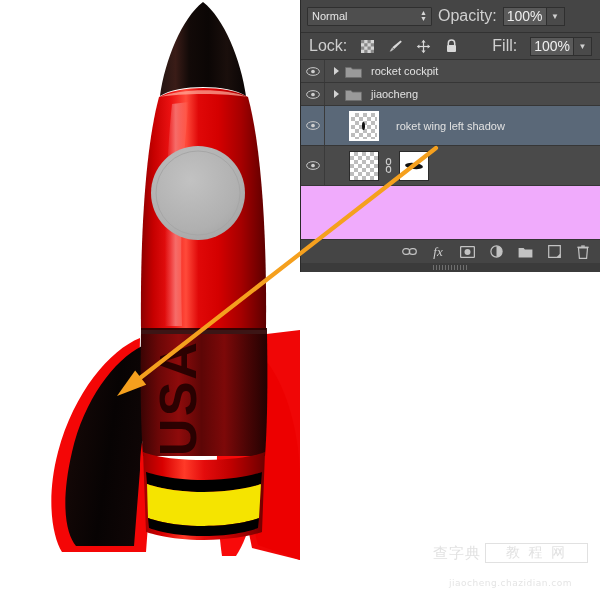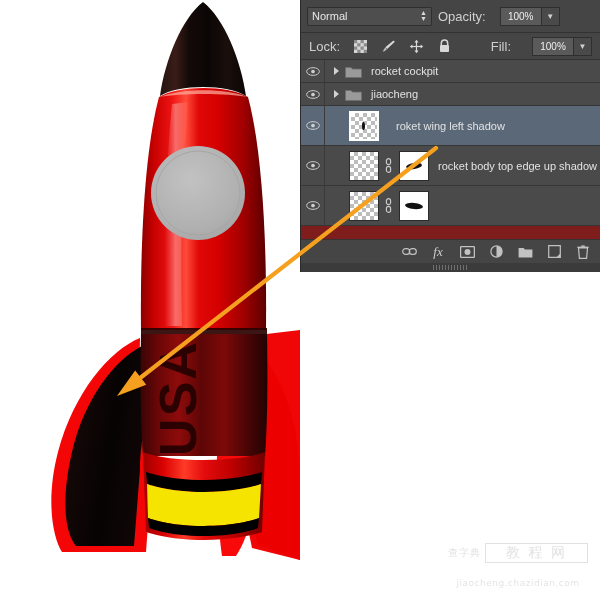--- a/index.html
+++ b/index.html
@@ -10,43 +10,43 @@
     position:relative;
   }
   #stage{position:absolute;left:0;top:0;width:600px;height:600px;overflow:hidden;background:#fff;}
 
   
   #artwork{position:absolute;left:0;top:0;width:600px;height:600px;}
 
   
   #layers-panel{
     position:absolute;left:300px;top:0;width:300px;height:272px;
-    background:#7f1d1d;
+    background:#f0abfc;
     border-left:1px solid #2a2a2a;
     box-sizing:border-box;
     color:#d4d4d4;
     font-size:11px;
   }
   .panel-top{
     height:33px;background:#454545;border-bottom:1px solid #323232;
     display:flex;align-items:center;padding:0 6px;box-sizing:border-box;gap:6px;
   }
   .blend-select{
     width:125px;height:19px;background:#4e4e4e;border:1px solid #2f2f2f;
     border-radius:1px;display:flex;align-items:center;
     padding:0 4px;box-sizing:border-box;color:#e6e6e6;font-size:11px;
     justify-content:space-between;
   }
   .caret-stack{display:flex;flex-direction:column;align-items:center;justify-content:center;height:14px;}
   .caret-stack span{display:block;font-size:7px;line-height:6px;color:#d8d8d8;}
-  .lbl{color:#cfcfcf;font-size:13px;white-space:nowrap;}
+  .lbl{color:#cfcfcf;font-size:16px;white-space:nowrap;}
   .val-box{
     height:19px;min-width:42px;background:#5a5a5a;border:1px solid #2f2f2f;
-    display:flex;align-items:center;justify-content:center;color:#efefef;font-size:10px;
-    box-sizing:border-box;padding:0 3px;margin-left:8px;
+    display:flex;align-items:center;justify-content:center;color:#efefef;font-size:14px;
+    box-sizing:border-box;padding:0 3px;
   }
   .val-arrow{
     height:19px;width:18px;background:#4a4a4a;border:1px solid #2f2f2f;border-left:none;
     display:flex;align-items:center;justify-content:center;box-sizing:border-box;
     color:#d0d0d0;font-size:8px;
   }
   .valgroup{display:flex;align-items:center;}
 
   .panel-lock{
     height:27px;background:#454545;border-bottom:1px solid #323232;
@@ -108,21 +108,21 @@
 
   
   #arrow-overlay{position:absolute;left:0;top:0;width:600px;height:600px;pointer-events:none;}
 
   
   #watermark{
     position:absolute;right:12px;bottom:12px;opacity:.5;text-align:center;
     color:#c9c9c9;font-family:"DejaVu Sans", sans-serif;
   }
   .wm-row{display:flex;align-items:center;gap:4px;justify-content:center;}
-  .wm-cn{font-size:10px;letter-spacing:1px;color:#c4c4c4;}
+  .wm-cn{font-size:15px;letter-spacing:1px;color:#c4c4c4;}
   .wm-box{border:1px solid #c4c4c4;padding:0 20px;font-size:14px;letter-spacing:2px;color:#c4c4c4;}
   .wm-url{font-size:9px;letter-spacing:.5px;color:#c9c9c9;margin-top:15px;}
 </style>
 </head>
 <body>
 
 <div id="stage">
 
   <svg id="artwork" viewBox="0 0 600 600" xmlns="http://www.w3.org/2000/svg">
     <defs>
@@ -330,57 +330,37 @@
               <circle cx="8" cy="5" r="2.1" fill="#cfcfcf"></circle>
             </svg>
         </div>
         <span style="width:19px;flex:0 0 19px"></span>
         <span class="thumb active">
           <span class="thumb-mark"></span>
         </span>
         <span class="layer-name" style="margin-left:17px">roket wing left  shadow</span>
       </div>
 
+
       <div class="layer-row thumb-row">
         <div class="eye-cell">
           <svg class="eye" viewBox="0 0 16 10">
               <ellipse cx="8" cy="5" rx="7.3" ry="4.4" fill="none" stroke="#cfcfcf" stroke-width="1.1"></ellipse>
               <circle cx="8" cy="5" r="2.1" fill="#cfcfcf"></circle>
             </svg>
         </div>
         <span style="width:19px;flex:0 0 19px"></span>
         <span class="thumb"></span>
         <span class="linkico">
           <svg width="9" height="15" viewBox="0 0 9 15">
               <rect x="2.4" y="0.7" width="4.2" height="6" rx="2.1" fill="none" stroke="#c9c9c9" stroke-width="1.2"></rect>
               <rect x="2.4" y="8.3" width="4.2" height="6" rx="2.1" fill="none" stroke="#c9c9c9" stroke-width="1.2"></rect>
             </svg>
         </span>
         <span class="maskthumb">
-          <span class="mask-blob-up"></span>
-        </span>
-        <span class="layer-name">rocket body top edge up shadow</span>
-      </div>
-
-      <div class="layer-row thumb-row">
-        <div class="eye-cell">
-          <svg class="eye" viewBox="0 0 16 10">
-              <ellipse cx="8" cy="5" rx="7.3" ry="4.4" fill="none" stroke="#cfcfcf" stroke-width="1.1"></ellipse>
-              <circle cx="8" cy="5" r="2.1" fill="#cfcfcf"></circle>
-            </svg>
-        </div>
-        <span style="width:19px;flex:0 0 19px"></span>
-        <span class="thumb"></span>
-        <span class="linkico">
-          <svg width="9" height="15" viewBox="0 0 9 15">
-              <rect x="2.4" y="0.7" width="4.2" height="6" rx="2.1" fill="none" stroke="#c9c9c9" stroke-width="1.2"></rect>
-              <rect x="2.4" y="8.3" width="4.2" height="6" rx="2.1" fill="none" stroke="#c9c9c9" stroke-width="1.2"></rect>
-            </svg>
-        </span>
-        <span class="maskthumb">
           <span class="mask-blob-dn"></span>
         </span>
       </div>
     </div>
 
     <div class="panel-bottom">
       <span class="botico">
         <svg width="15" height="9" viewBox="0 0 15 9">
             <rect x="0.7" y="1.6" width="7" height="5.8" rx="2.9" fill="none" stroke="#c2c2c2" stroke-width="1.2"></rect>
             <rect x="7.3" y="1.6" width="7" height="5.8" rx="2.9" fill="none" stroke="#c2c2c2" stroke-width="1.2"></rect>

